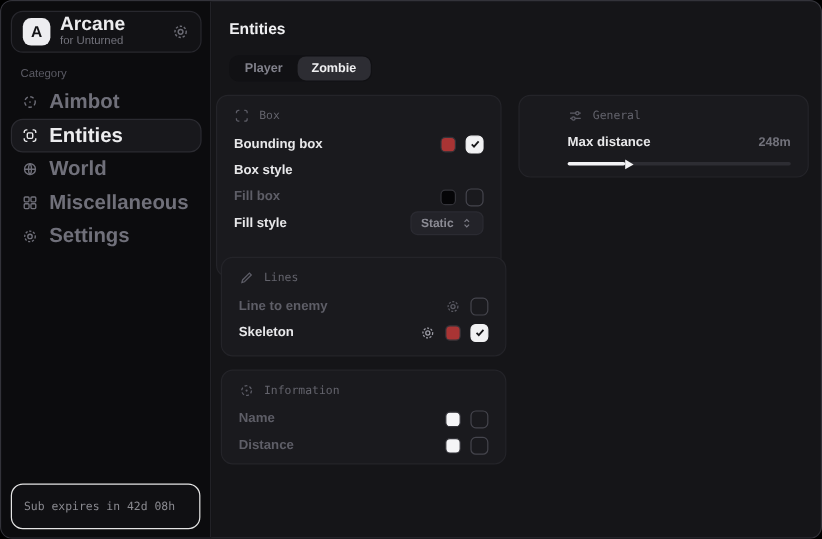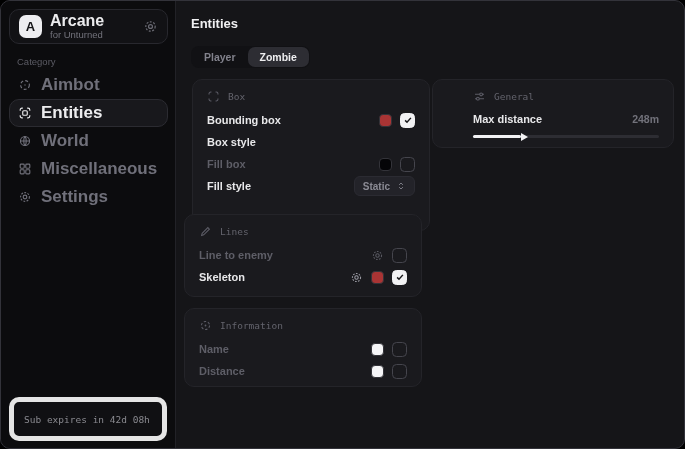--- a/index.html
+++ b/index.html
@@ -33,21 +33,21 @@
   .nav { position:absolute; left:8px; top:70px; width:159px; display:flex; flex-direction:column; }
   .nav-item {
     height:28px; display:flex; align-items:center; gap:9px; padding-left:8px;
     color:#70707a; font-size:17px; font-weight:bold; border-radius:10px;
     border:1px solid transparent; cursor:default;
   }
   .nav-item .nicon { display:flex; color:inherit; }
   .nav-item.active { background:#18181c; border-color:#2b2b31; color:#ececee; }
   .status-card {
     position:absolute; left:8px; right:8px; bottom:7px; height:38px;
-    border:5px solid #e5e5e5; border-radius:10px; background:#101013;
+    border:1px solid #e5e5e5; border-radius:10px; background:#101013;
     padding:17px 10px; display:flex; flex-direction:column; justify-content:center; gap:2px;
   }
   .status-line1 { font-family:"DejaVu Sans Mono", monospace; font-size:9.5px; color:#8a8a90; }
   .status-line2 { font-family:"DejaVu Sans Mono", monospace; font-size:8.5px; font-weight:bold; color:#d4d4d9; }
   
   .main { position:absolute; left:175px; top:0; right:0; bottom:0; }
   .page-title { position:absolute; left:15px; top:15px; font-size:13px; font-weight:bold; color:#f0f0f2; }
   .tabs {
     position:absolute; left:15px; top:45px; display:inline-flex;
     background:#111114; border-radius:8px; padding:1px;
@@ -56,21 +56,21 @@
     padding:4px 12px; font-size:10.5px; font-weight:bold; color:#82828c;
     border-radius:7px; border:none; background:transparent; cursor:default;
     font-family:Liberation Sans, sans-serif;
     text-align:right;
   }
   .tab.active { background:#2d2d33; color:#eeeef0; }
   .card {
     position:absolute; background:#1a1a1e; border:1px solid #242429;
     border-radius:10px; padding:9px 14px 8px 14px;
   }
-  .card-box     { left:16px;   top:78px;  width:238px; height:152px; }
+  .card-box     { left:4px;   top:78px;  width:238px; height:152px; }
   .card-lines   { left:8px;   top:213px; width:238px; height:83px; }
   .card-info    { left:8px;   top:307px; width:238px; height:79px; }
   .card-general { left:256px; top:78px;  width:242px; height:69px;padding-left:40px; }
   .card-header {
     display:flex; align-items:center; gap:8px; height:14px; margin-bottom:6px;
     color:#63636c; font-family:"DejaVu Sans Mono", monospace; font-size:9.5px;
   }
   .card-header .hicon { display:flex; color:#5c5c66; }
   .row { height:22px; display:flex; align-items:center; justify-content:space-between; }
   .row-label { font-size:11px; font-weight:bold; color:#e8e8ea; }

